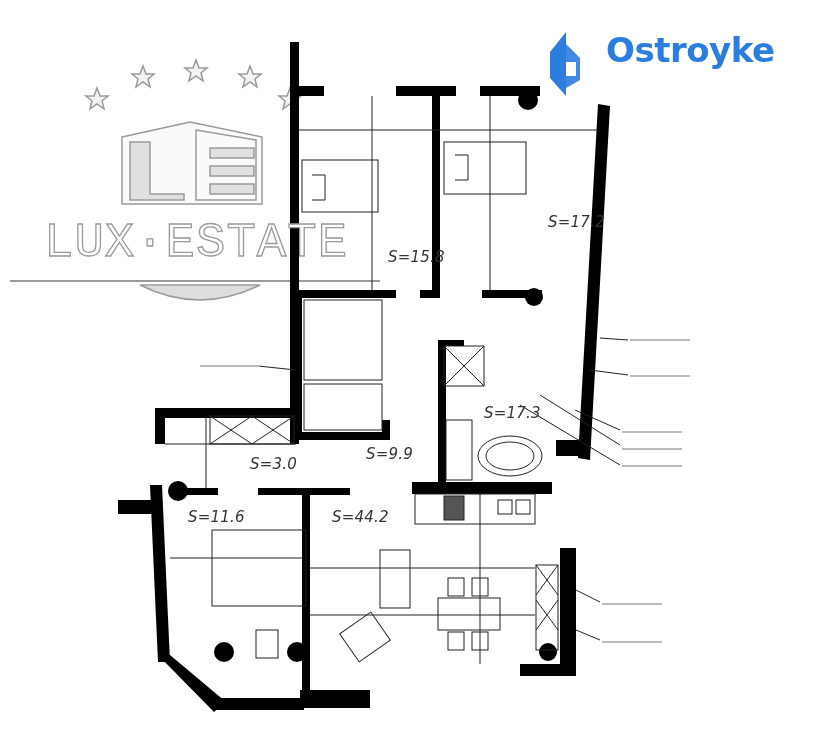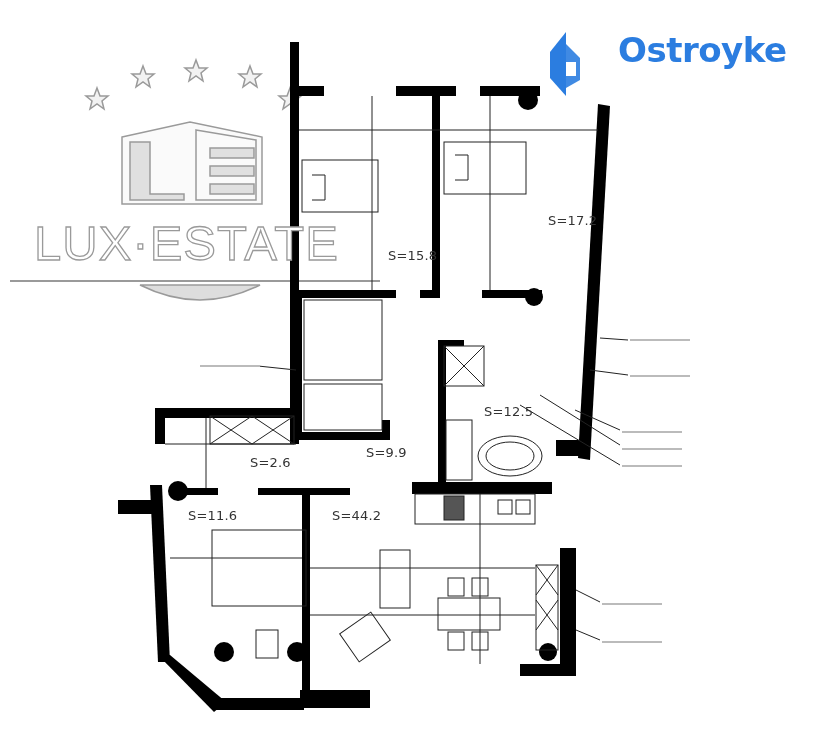--- a/index.html
+++ b/index.html
@@ -1,21 +1,21 @@
 <!DOCTYPE html>
 <html><head>
 <meta charset="utf-8">
 <style>
   html,body{margin:0;padding:0;background:#fff;}
   body{width:824px;height:744px;position:relative;overflow:hidden;font-family:"Liberation Sans",sans-serif;}
   #plan{position:absolute;left:0;top:0;}
-  .room-label{position:absolute;font-family:"DejaVu Sans",sans-serif;font-size:13px;color:#333;letter-spacing:0.2px;}
-  .brand{position:absolute;left:572px;top:30px;display:flex;align-items:center;gap:8px;}
+  .room-label{position:absolute;font-family:"DejaVu Sans",sans-serif;font-size:15px;color:#333;font-style:italic;letter-spacing:0.2px;}
+  .brand{position:absolute;left:560px;top:30px;display:flex;align-items:center;gap:8px;}
   .brand-text{font-family:"DejaVu Sans",sans-serif;font-weight:bold;font-size:34px;color:#2b7de0;letter-spacing:-0.5px;}
-  .lux-text{position:absolute;left:34px;top:215px;font-family:Liberation Sans, sans-serif;font-size:49px;color:#fff;
+  .lux-text{position:absolute;left:44px;top:215px;font-family:Liberation Mono, monospace;font-size:49px;color:#fff;
     -webkit-text-stroke:1.3px #9a9a9a;letter-spacing:1px;}
   .note{position:absolute;font-size:5px;color:#666;white-space:nowrap;font-family:"DejaVu Sans",sans-serif;}
 </style>
 </head>
 <body>
 
 <svg id="plan" width="824" height="744" viewBox="0 0 824 744" xmlns="http://www.w3.org/2000/svg">
 
   <g fill="#f2f2f2" stroke="#9a9a9a" stroke-width="1.5">
     <g>
@@ -146,22 +146,22 @@
 
 <div class="brand">
   <span style="width:38px;display:inline-block"></span>
   <span class="brand-text">Ostroyke</span>
 </div>
 
 <div class="lux-text">LUX·ESTATE</div>
 
 <div class="room-label" style="left:388px;top:248px">S=15.8</div>
 <div class="room-label" style="left:548px;top:213px">S=17.2</div>
-<div class="room-label" style="left:484px;top:404px">S=12.5</div>
-<div class="room-label" style="left:250px;top:455px">S=2.6</div>
+<div class="room-label" style="left:484px;top:404px">S=17.3</div>
+<div class="room-label" style="left:250px;top:455px">S=3.0</div>
 <div class="room-label" style="left:366px;top:445px">S=9.9</div>
 <div class="room-label" style="left:188px;top:508px">S=11.6</div>
 <div class="room-label" style="left:332px;top:508px">S=44.2</div>
 
 <div class="note" style="left: 630px; top: 336px; color: transparent; border-bottom: 2px solid rgb(187, 187, 187); width: 60px; height: 3px;">annotation-1</div>
 <div class="note" style="left: 630px; top: 372px; color: transparent; border-bottom: 2px solid rgb(187, 187, 187); width: 60px; height: 3px;">annotation-2</div>
 <div class="note" style="left: 622px; top: 428px; color: transparent; border-bottom: 2px solid rgb(187, 187, 187); width: 60px; height: 3px;">annotation-3</div>
 <div class="note" style="left: 622px; top: 445px; color: transparent; border-bottom: 2px solid rgb(187, 187, 187); width: 60px; height: 3px;">annotation-4</div>
 <div class="note" style="left: 622px; top: 462px; color: transparent; border-bottom: 2px solid rgb(187, 187, 187); width: 60px; height: 3px;">annotation-5</div>
 <div class="note" style="left: 602px; top: 600px; color: transparent; border-bottom: 2px solid rgb(187, 187, 187); width: 60px; height: 3px;">annotation-6</div>

